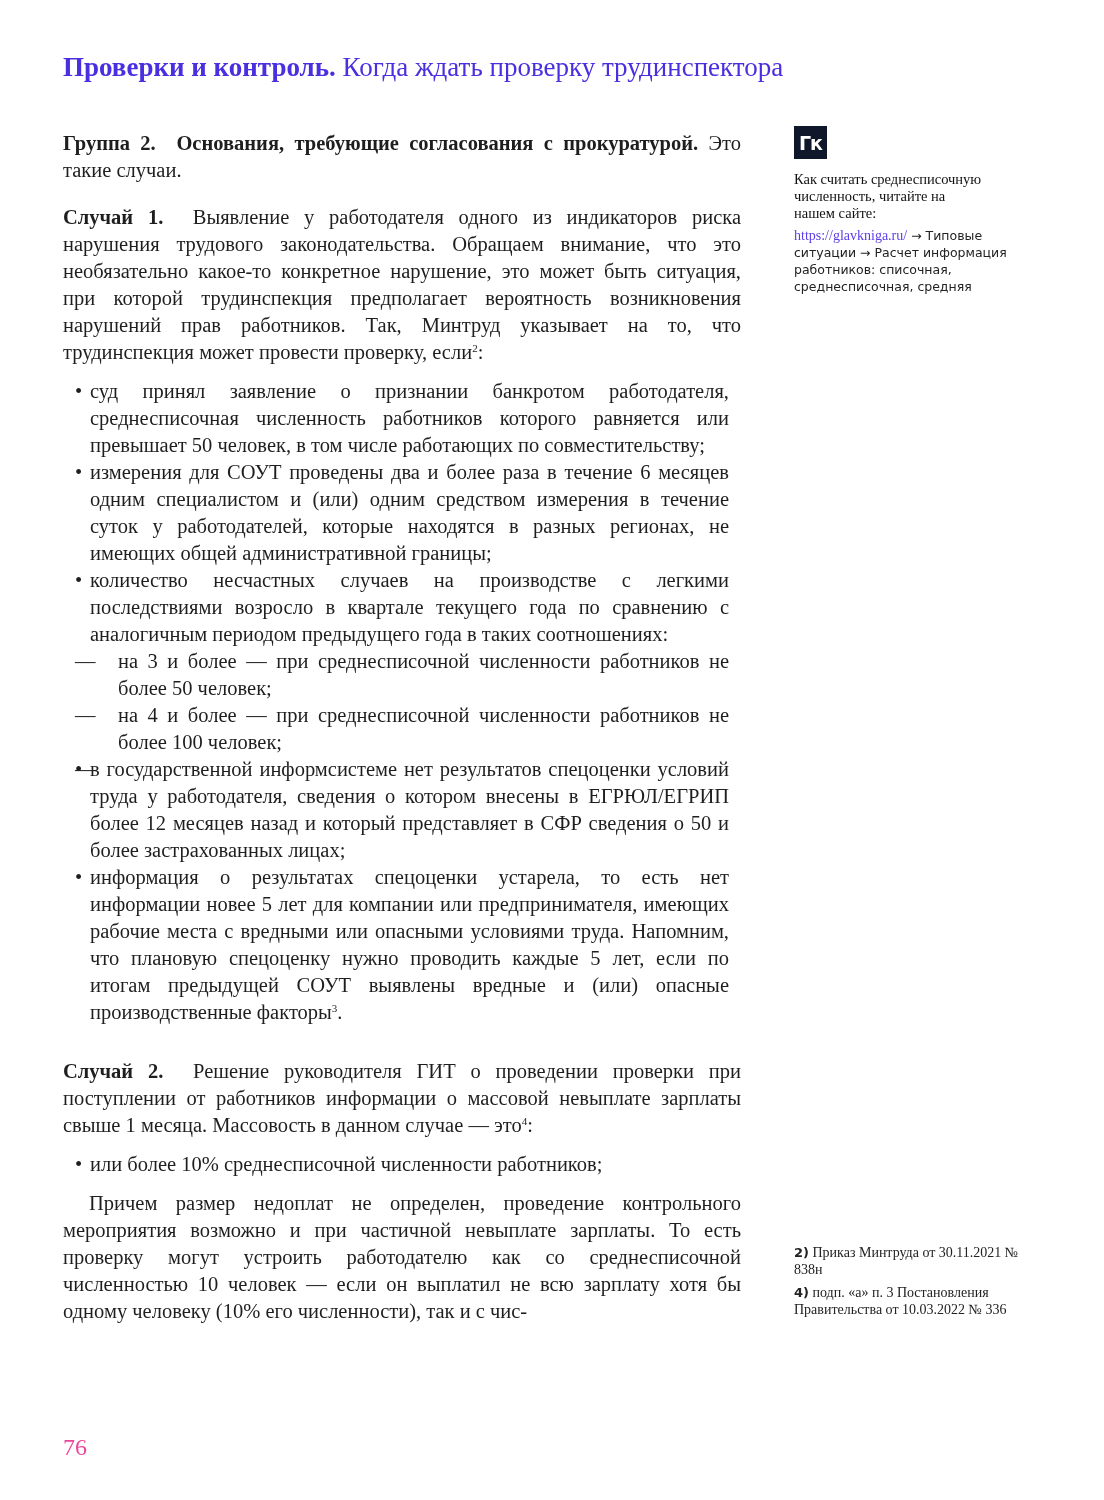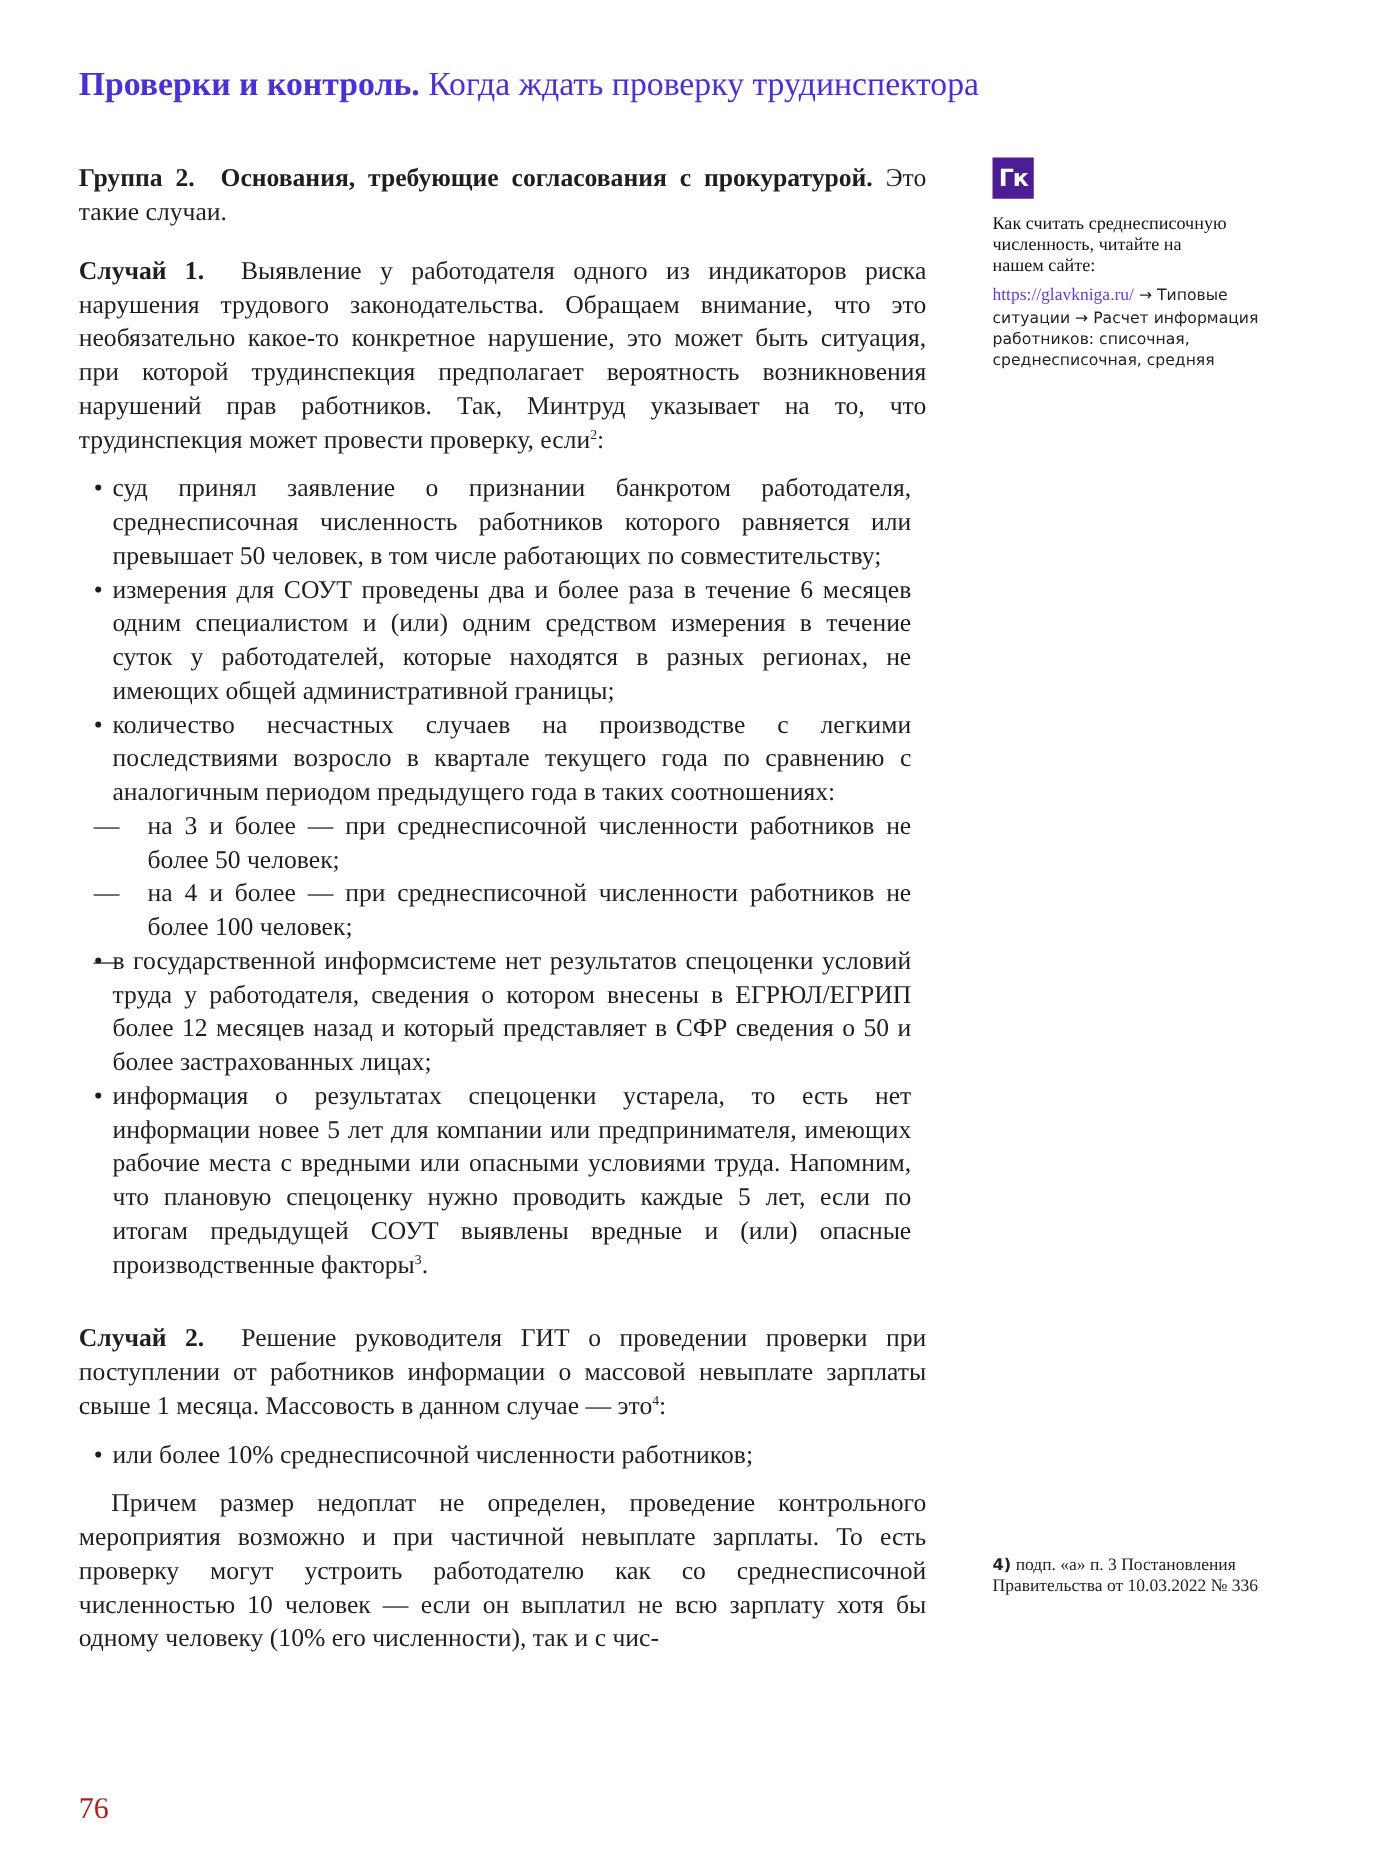--- a/index.html
+++ b/index.html
@@ -18,32 +18,32 @@
 
   ul.bullets { list-style: none; margin: 12px; padding: 0; }
   ul.bullets > li { position: relative; padding-left: 15px; text-align: justify; }
   ul.bullets > li::before { content: "•"; position: absolute; left: 0; top: 0; }
   ul.dashes { list-style: none; margin: 0; padding: 0; margin-left: -15px; }
   ul.dashes > li { position: relative; padding-left: 43px; text-align: justify; }
   ul.dashes > li .dash { position: absolute; left: 0; top: 0; }
   .indent { text-indent: 26px; }
 
   .sidebar { position: absolute; left: 794px; top: 126px; width: 220px; }
-  .logo { width: 33px; height: 33px; background: #4c1d95; position: relative; }
+  .logo { width: 33px; height: 33px; background: #0f172a; position: relative; }
   .logo span { position: absolute; left: 5px; top: 6px; color: #fff; font-family: "DejaVu Sans", sans-serif;
                font-weight: bold; font-size: 19px; line-height: 22px; letter-spacing: -1px; }
   .side-title { margin-top: 12px; font-weight: normal; font-size: 14.5px; line-height: 17px; color: #111; width: 190px; }
   .side-text { margin-top: 5px; font-size: 14px; line-height: 17px; color: #222; font-family: "DejaVu Sans", sans-serif; font-size: 12.5px; }
   .side-text .link { color: #5b3de8; font-family: "Liberation Serif", serif; font-size: 14px; }
 
   .footnotes { position: absolute; left: 794px; top: 1244px; width: 230px; font-size: 14px; line-height: 17px; color: #222; }
   .footnotes .fn { margin-bottom: 6px; }
   .footnotes .fn b { font-family: "DejaVu Sans", sans-serif; font-size: 13px; }
 
-  .page-number { position: absolute; left: 63px; top: 1434px; font-size: 24px; color: #b91c1c; }
+  .page-number { position: absolute; left: 63px; top: 1434px; font-size: 24px; color: #ec4899; }
 </style>
 </head>
 <body>
 
 <div class="running-header">
   <span class="section">Проверки и контроль.</span>
   <span>Когда ждать проверку трудинспектора</span>
 </div>
 
 <div class="main">
@@ -89,16 +89,17 @@
       <span>Гк</span>
     </div>
   <div class="side-title">Как считать среднесписочную численность, читайте на нашем сайте:</div>
   <div class="side-text">
     <span class="link">https://glavkniga.ru/</span>
     <span>→ Типовые ситуации → Расчет информация работников: списочная, среднесписочная, средняя</span>
   </div>
 </div>
 
 <div class="footnotes">
+  <div class="fn"><b>2)</b> <span>Приказ Минтруда от 30.11.2021 № 838н</span></div>
   <div class="fn"><b>4)</b> <span>подп. «а» п. 3 Постановления Правительства от 10.03.2022 № 336</span></div>
 </div>
 
 <div class="page-number">76</div>
 
 </body></html>

